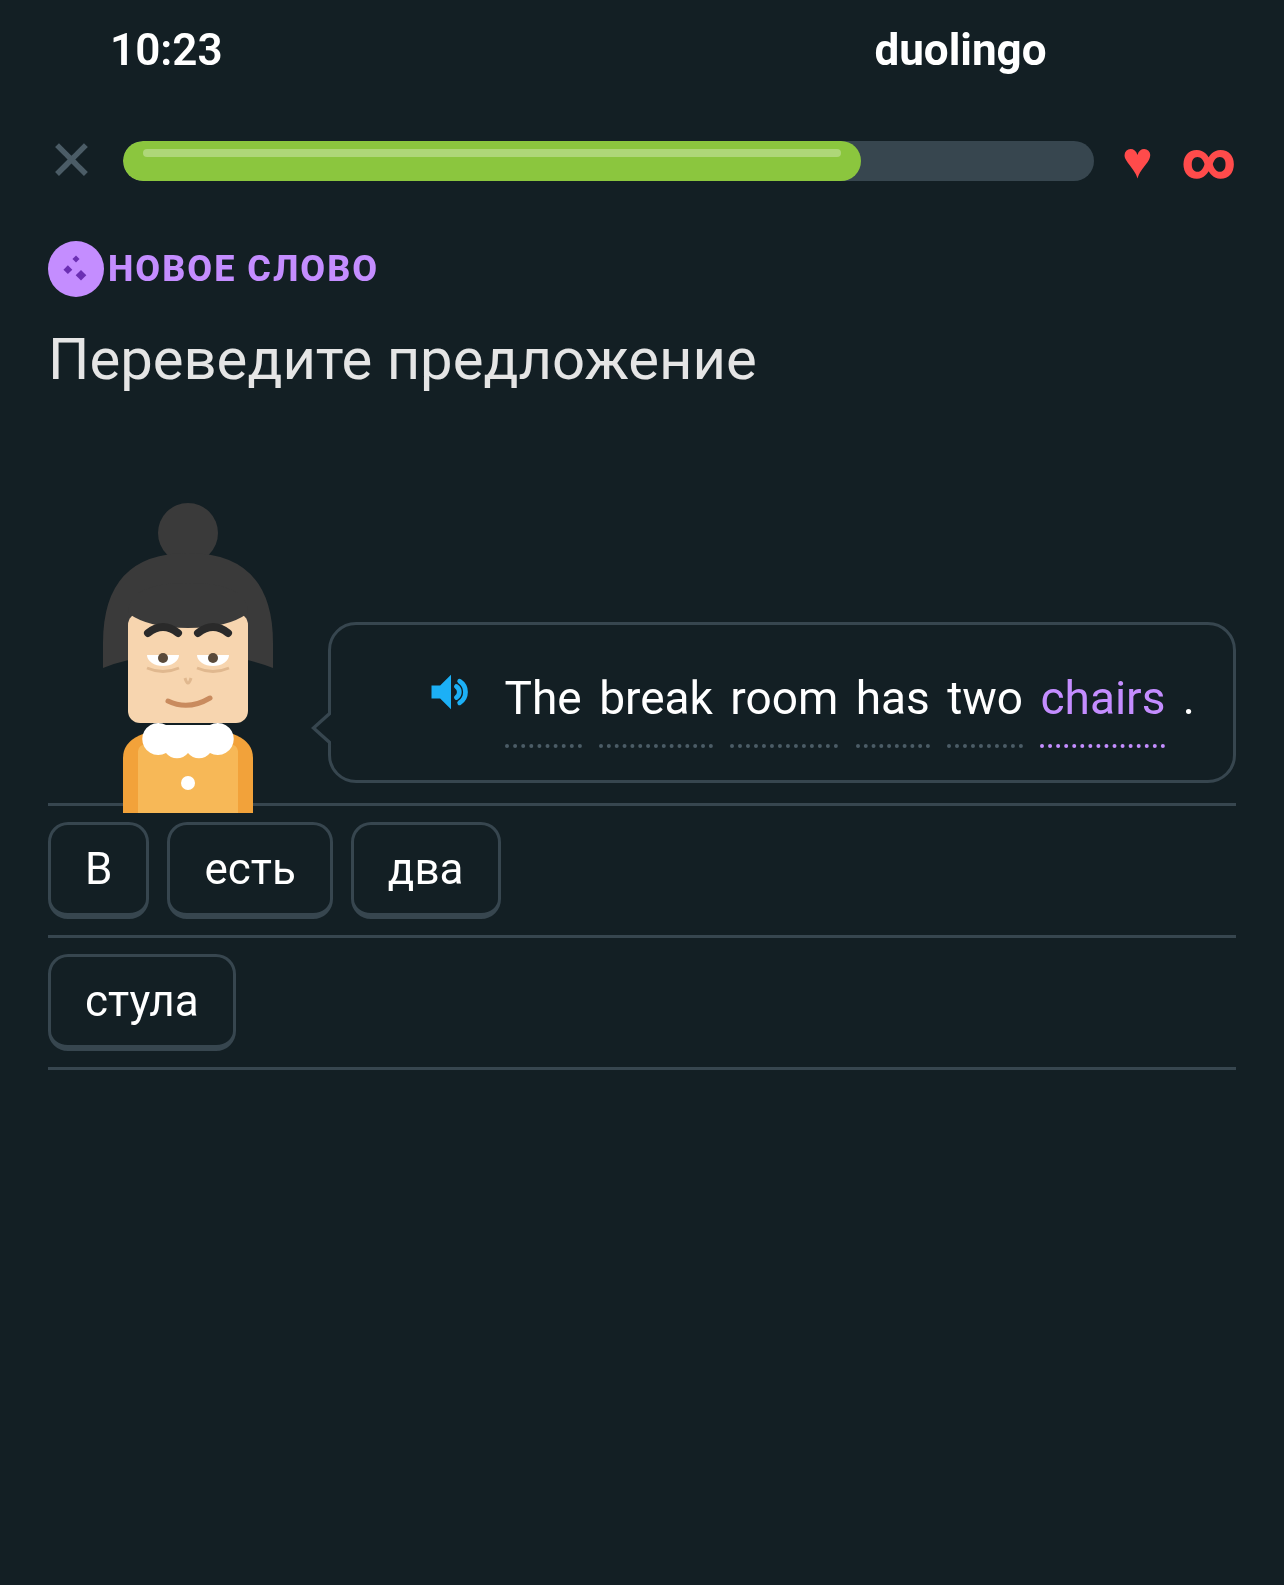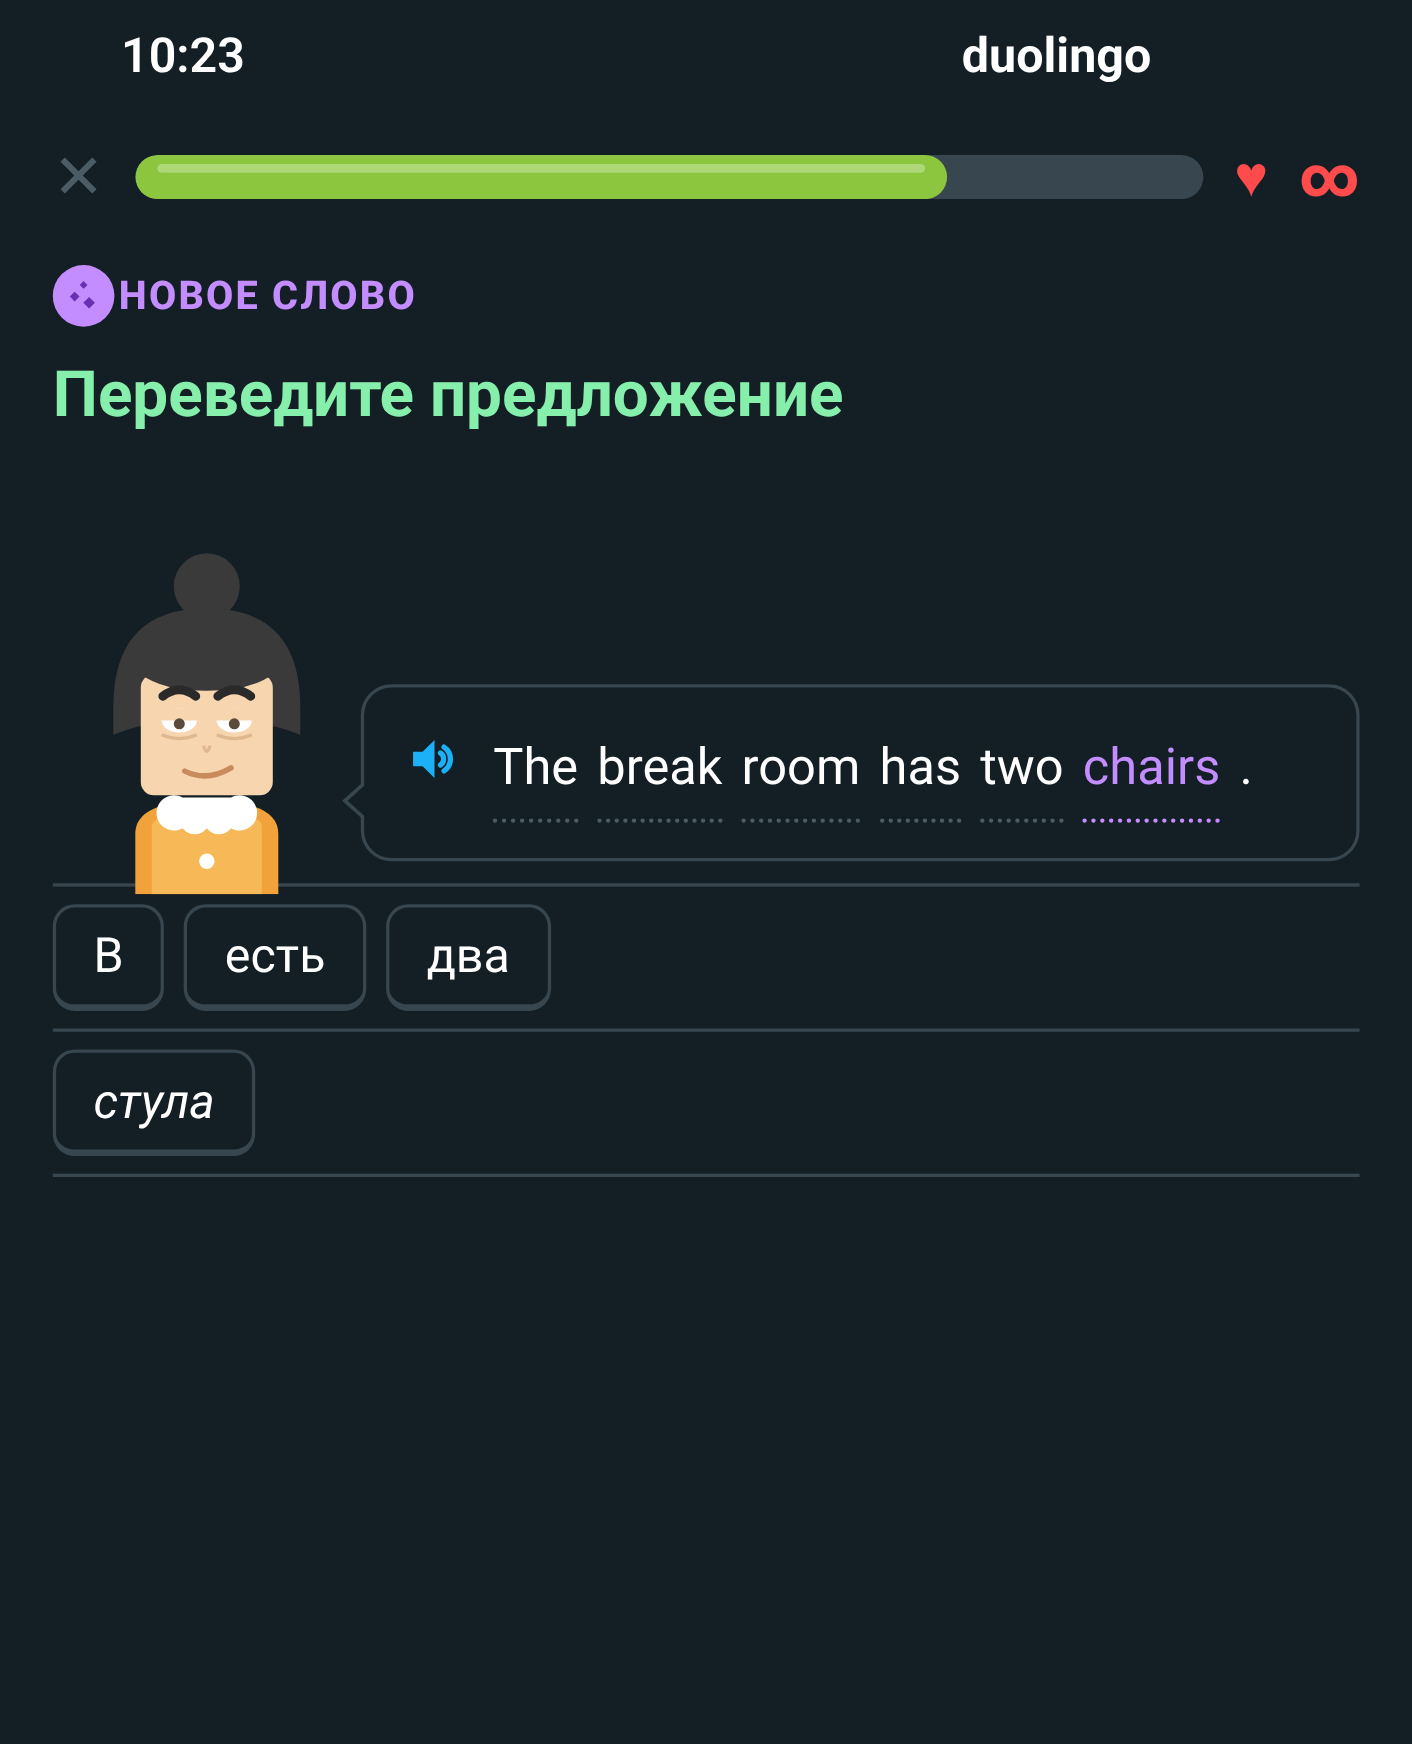--- a/index.html
+++ b/index.html
@@ -61,27 +61,28 @@
     display:flex; align-items:center; justify-content:center;
   }
   .badge-icon svg { width:30px; height:30px; }
   .badge-label {
     color:#c48dff; font-size:36px; font-weight:800; letter-spacing:2px;
   }
 
   
   .prompt {
     padding: 28px 48px 0;
-    font-size: 58px; font-weight:700; color:#86efac;
+    font-size: 58px; font-weight:400; color:#e5e5e5;
   }
 
   
   .sentence-area {
     display:flex; align-items:flex-end; gap:0;
     padding: 100px 48px 0;
+    text-align: right;
   }
   .character { width:280px; height:320px; flex-shrink:0; position:relative; }
 
   .bubble {
     flex:1; border:3px solid #37464f; border-radius:28px;
     padding:32px 38px; position:relative; margin-bottom:30px;
     font-size:46px; line-height:1.8; color:#fff;
   }
   .bubble::before{
     content:''; position:absolute; left:-20px; top:55%;
@@ -98,21 +99,21 @@
   .word.highlight { color:#c48dff; border-bottom-color:#c48dff; }
   .plain { display:inline-block; }
 
   
   .answer-area { padding: 0 48px; margin-top:-10px; }
   .answer-line {
     border-top:3px solid #37464f; border-bottom:3px solid #37464f;
     min-height:108px; display:flex; flex-wrap:wrap; align-items:center; gap:18px;
     padding:16px 0;
   }
-  .answer-line.second { border-top:none;font-style:italic; }
+  .answer-line.second { border-top:none; }
   .chip {
     background:#131f24; border:3px solid #37464f; border-bottom-width:6px;
     border-radius:20px; padding:18px 34px; font-size:44px; color:#fff;
     cursor:pointer;
   }
 </style>
 </head>
 <body>
 
 <div class="status-bar">

